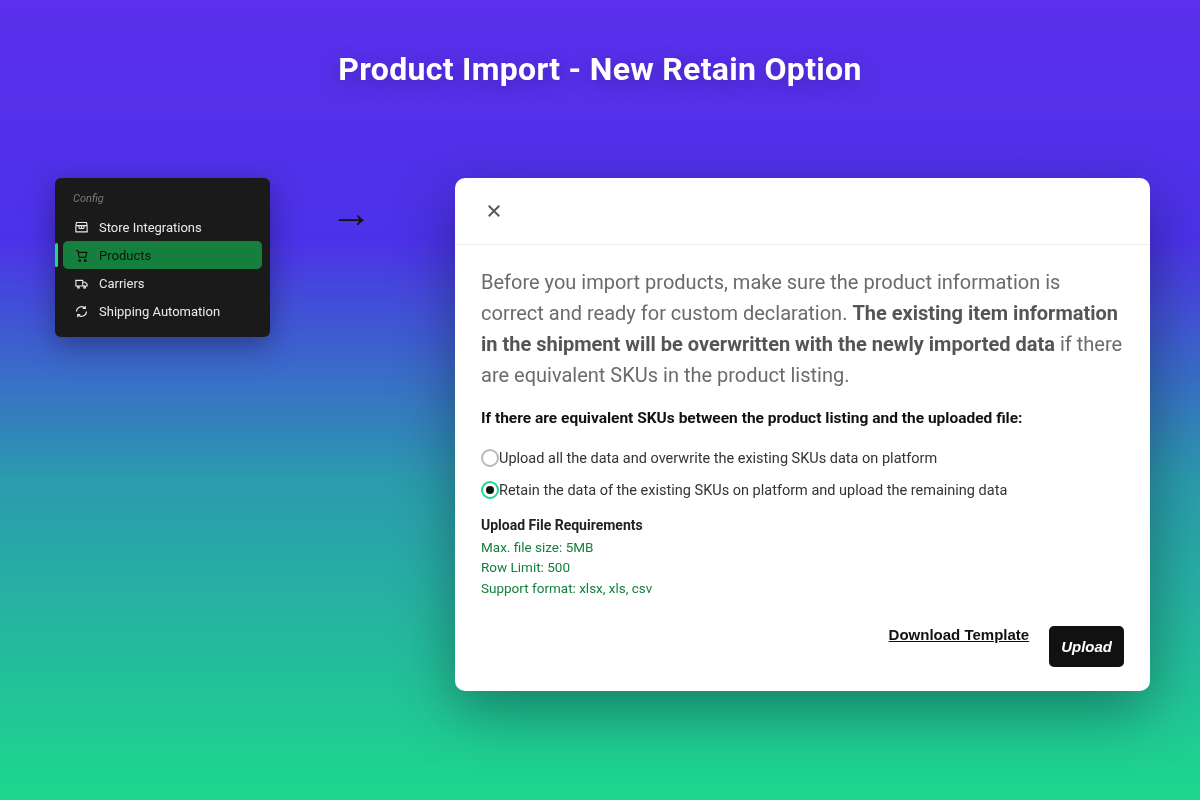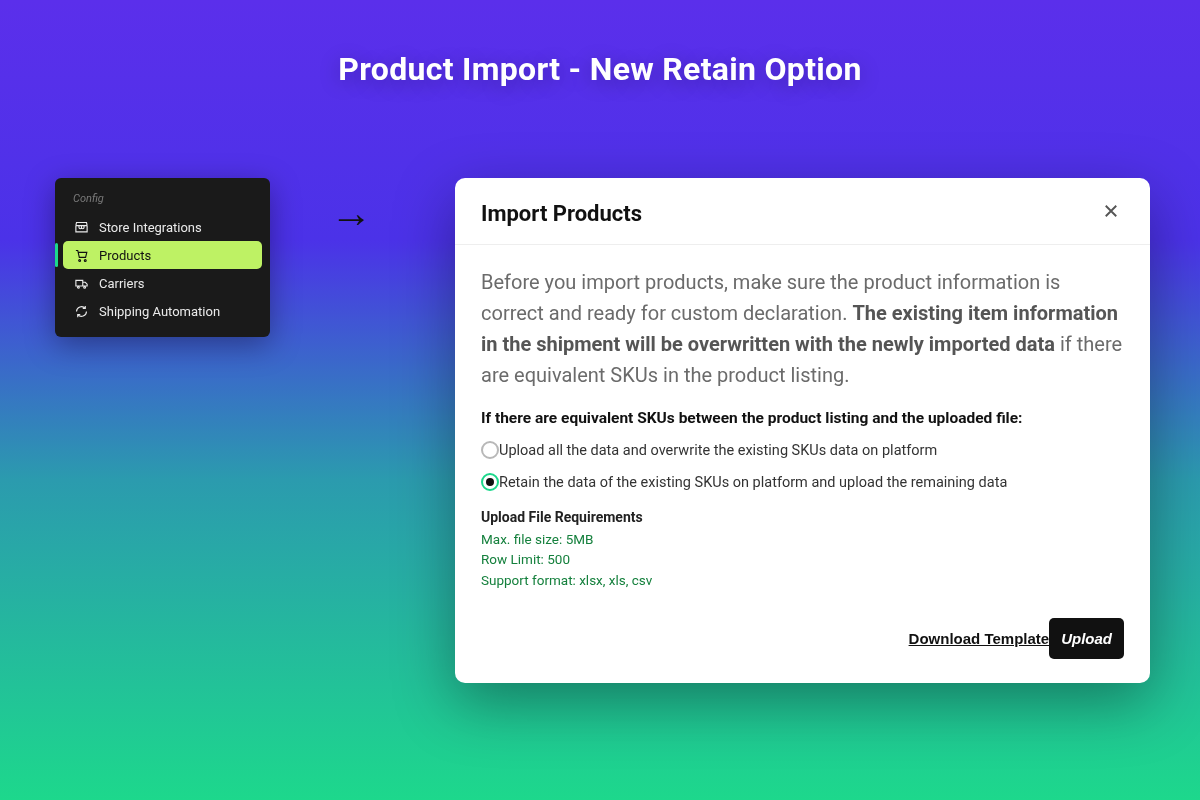--- a/index.html
+++ b/index.html
@@ -46,21 +46,21 @@
   align-items: flex-end;
   gap: 10px;
   padding: 6px 10px;
   color: #eaeaea;
   font-size: 13px;
   border-radius: 5px;
   cursor: pointer;
   position: relative;
 }
 .sidebar-item.active {
-  background: #bef264;
+  background: #15803d;
   color: #111;
 }
 .sidebar-item.active::before {
   content: "";
   position: absolute;
   left: -8px;
   top: 2px;
   bottom: 2px;
   width: 3px;
   background: #1DD88C;
@@ -100,21 +100,21 @@
 .modal-title { font-size: 22px; font-weight: 700; color: #111; }
 .close-btn {
   width: 26px; height: 26px;
   display: flex; align-items: center; justify-content: center;
   cursor: pointer; color: #555; font-size: 22px;
   background: none; border: none;
 }
 .modal-body { padding: 22px 26px 10px 26px; }
 .intro-text { color: #6b6b6b; font-size: 20px; line-height: 1.55; margin-bottom: 18px; }
 .intro-text .bold { font-weight: 700; color: #555; }
-.section-heading { font-size: 15.5px; font-weight: 700; color: #111; margin-bottom: 14px; }
+.section-heading { font-size: 15.5px; font-weight: 700; color: #111; margin-bottom: 22px; }
 
 .radio-row {
   display: flex; align-items: flex-end; gap: 0;
   margin-bottom: 14px; cursor: pointer;
 }
 .radio {
   width: 18px; height: 18px; border-radius: 50%;
   border: 2px solid #b8b8b8; flex-shrink: 0;
   display: flex; align-items: center; justify-content: center;
 }
@@ -122,22 +122,22 @@
 .radio.selected::after {
   content: ""; width: 8px; height: 8px; border-radius: 50%; background: #111;
 }
 .radio-label { font-size: 14.5px; color: #333; }
 
 .requirements { margin-top: 18px; }
 .req-title { font-weight: 700; font-size: 14px; color: #222; margin-bottom: 4px; }
 .req-line { font-size: 13.5px; color: #15803d; line-height: 1.5; }
 
 .modal-footer {
-  display: flex; justify-content: flex-end; align-items: center;
-  padding: 18px 26px 24px 26px;
+  display: flex; justify-content: flex-end; align-items: flex-start;
+  gap: 20px; padding: 18px 26px 24px 26px;
 }
 .download-link {
   color: #111; font-size: 15px; font-weight: 600;
   text-decoration: underline; cursor: pointer;
   background: none; border: none;
 }
 .upload-btn {
   background: #111; color: #fff; font-size: 15px; font-weight: 600;
   padding: 12px 12px; border: none; border-radius: 5px; cursor: pointer; font-style: italic;
 }
@@ -190,21 +190,20 @@
     </span>
     <span>Shipping Automation</span>
   </div>
 
 </div>
 
 <div class="arrow">→</div>
 
 <div class="modal">
   <div class="modal-header">
-    <div class="modal-title">Import Products</div>
     <button class="close-btn">
       <span>
         <svg width="18" height="18" viewBox="0 0 24 24" fill="none" stroke="currentColor" stroke-width="2.5">
             <path d="M5 5l14 14M19 5L5 19"></path>
           </svg>
       </span>
     </button>
   </div>
 
   <div class="modal-body">

